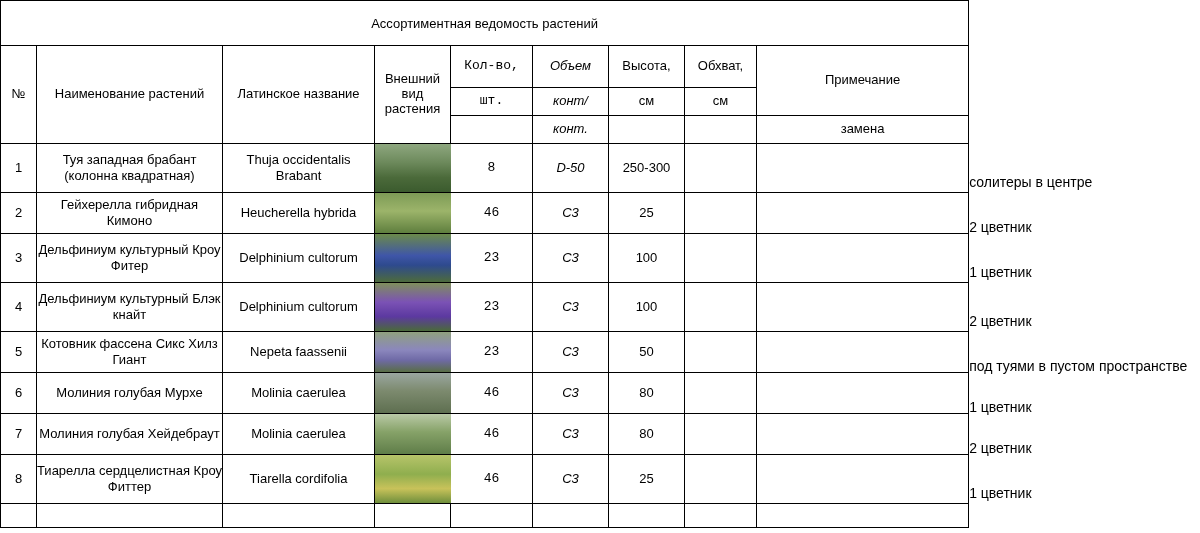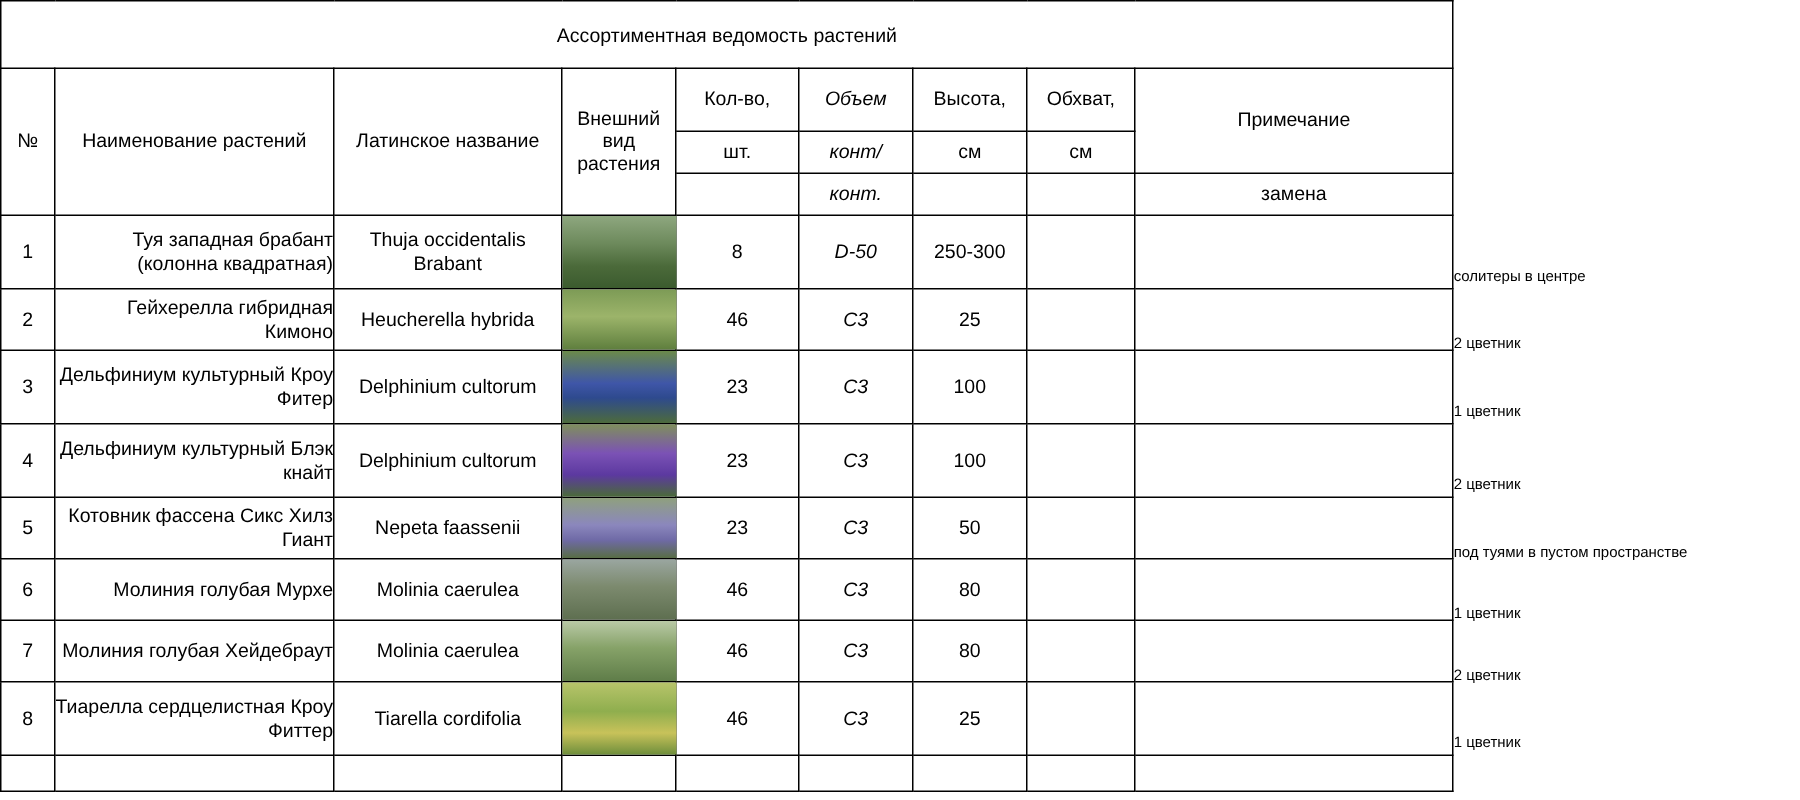--- a/index.html
+++ b/index.html
@@ -31,24 +31,24 @@
     padding: 0;
     vertical-align: middle;
     font-weight: normal;
     font-size: 13px;
     background: #ffffff;
   }
   .no-border { border: none !important; }
 
   
   .c-num      { width: 36px;  text-align: center; }
-  .c-name     { width: 186px; text-align: right;   padding-left: 6px; }
+  .c-name     { width: 186px; text-align: center;   padding-left: 6px; }
   .c-latin    { width: 152px; text-align: center; }
   .c-img      { width: 76px;  text-align: center; }
-  .c-qty      { width: 82px;  text-align: center; }
+  .c-qty      { width: 82px;  text-align: center; font-family: Liberation Mono, monospace; }
   .c-vol      { width: 76px;  text-align: center; font-style: italic; }
   .c-height   { width: 76px;  text-align: center; }
   .c-girth    { width: 72px;  text-align: center; }
   .c-note     { width: 212px; text-align: center; }
   .c-replace  { width: 232px; text-align: left; padding-left: 8px; border: none !important; }
 
   .title-cell {
     text-align: center;
     font-weight: bold;
     font-size: 14px;
@@ -71,21 +71,21 @@
   .thumb {
     width: 76px;
     height: 100%;
     display: block;
     position: relative;
     overflow: hidden;
   }
   .img-cell { padding: 0; height: 40px; }
 
   .replace-text {
-    font-size: 10px;
+    font-size: 14px;
     white-space: nowrap;
     position: relative;
     top: 14px;
   }
   .empty-row { height: 24px; }
 </style>
 </head>
 <body>
 
 <div class="sheet">

